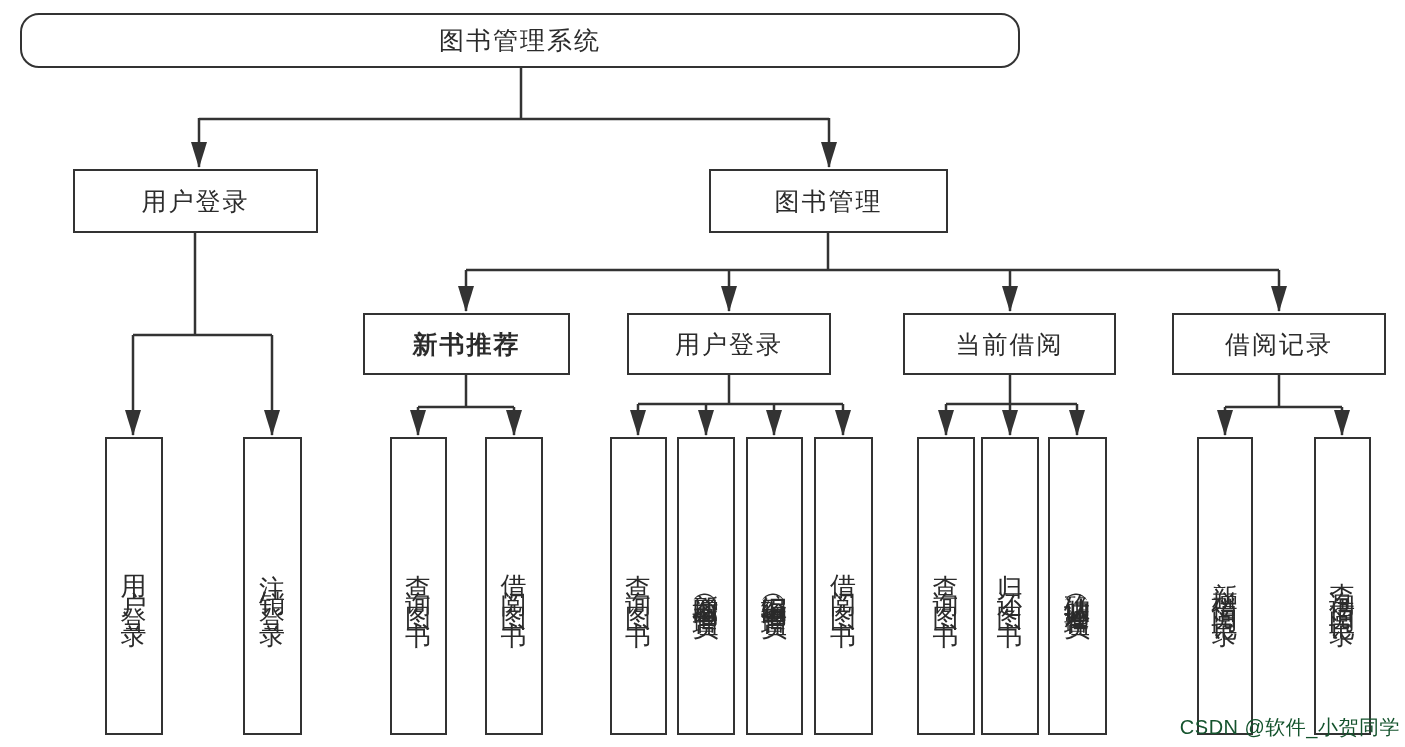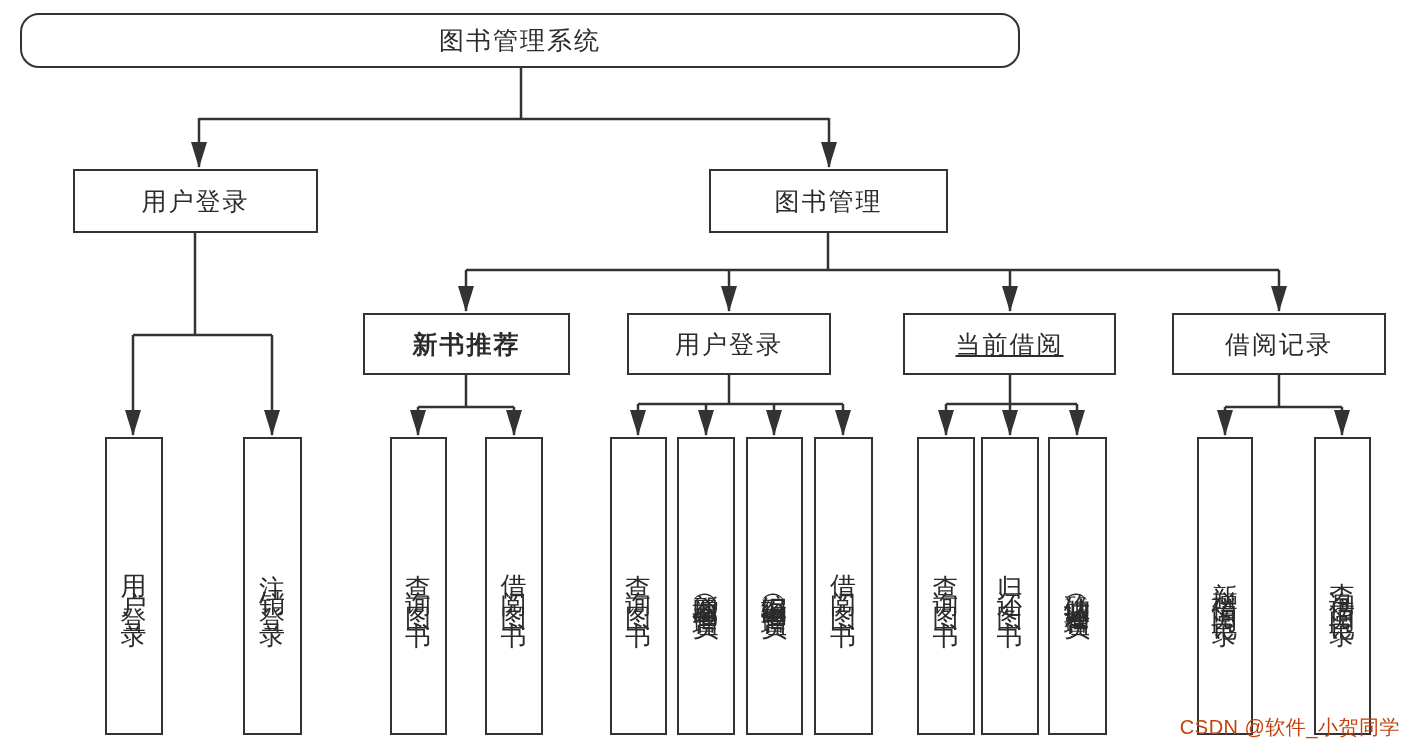--- a/index.html
+++ b/index.html
@@ -31,21 +31,21 @@
     line-height: 1;
   }
   .ls4 span { letter-spacing: 16px; }
   .ls6 span { letter-spacing: 8px; }
   .ls9 span { letter-spacing: 3px; }
   .watermark {
     position: absolute;
     left: 1150px; top: 714px; width: 250px;
     text-align: right;
     font-size: 20px;
-    color: #c2410c;
+    color: #14532d;
     letter-spacing: 0.5px;
     white-space: nowrap;
   }
 </style>
 </head>
 <body>
 
 <div id="stage">
 
   <svg id="wires" viewBox="0 0 1405 747" xmlns="http://www.w3.org/2000/svg">
@@ -108,21 +108,21 @@
   <div class="node" style="left:709px; top:169px; width:239px; height:64px;">
     <span>图书管理</span>
   </div>
 
   <div class="node" style="left:363px; top:313px; width:207px; height:62px;font-weight:bold;">
     <span>新书推荐</span>
   </div>
   <div class="node" style="left:627px; top:313px; width:204px; height:62px;">
     <span>用户登录</span>
   </div>
-  <div class="node" style="left:903px; top:313px; width:213px; height:62px;text-decoration:underline;">
+  <div class="node" style="left:903px; top:313px; width:213px; height:62px;">
     <span>当前借阅</span>
   </div>
   <div class="node" style="left:1172px; top:313px; width:214px; height:62px;">
     <span>借阅记录</span>
   </div>
 
   <div class="node nodev ls4" style="left:105px; top:437px; width:58px; height:298px;">
     <span>用户登录</span>
   </div>
   <div class="node nodev ls4" style="left:243px; top:437px; width:59px; height:298px;">

